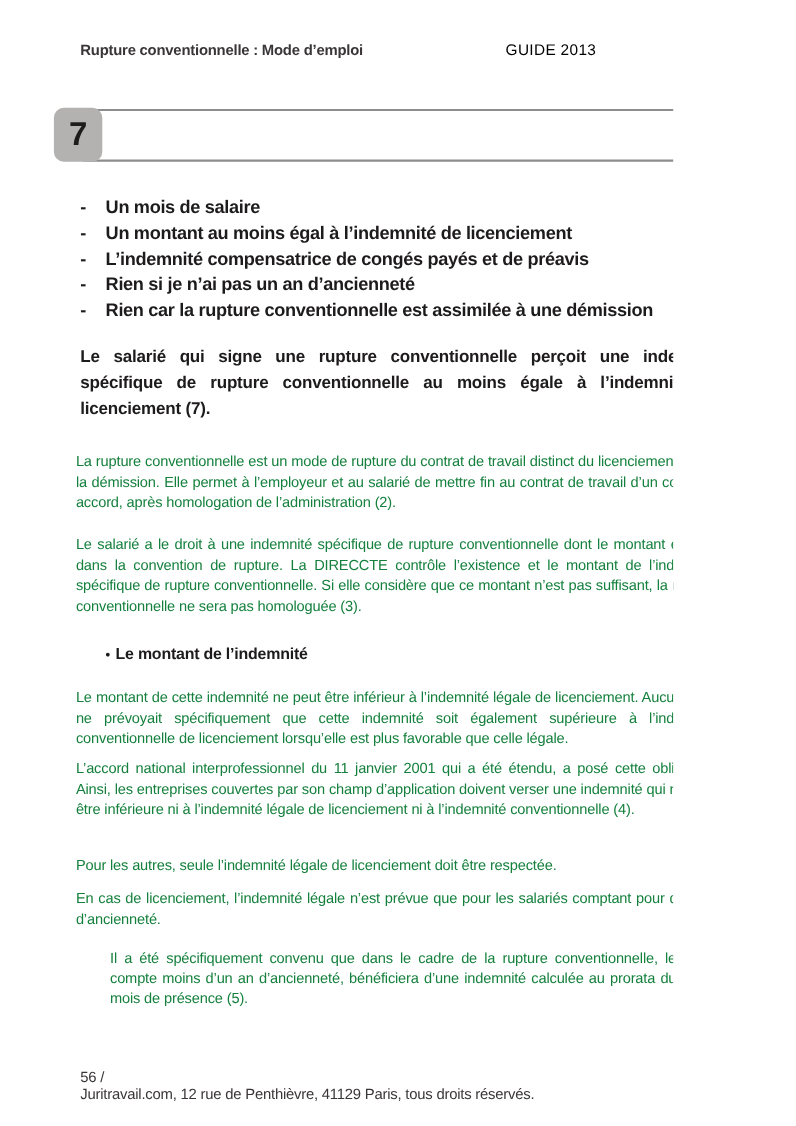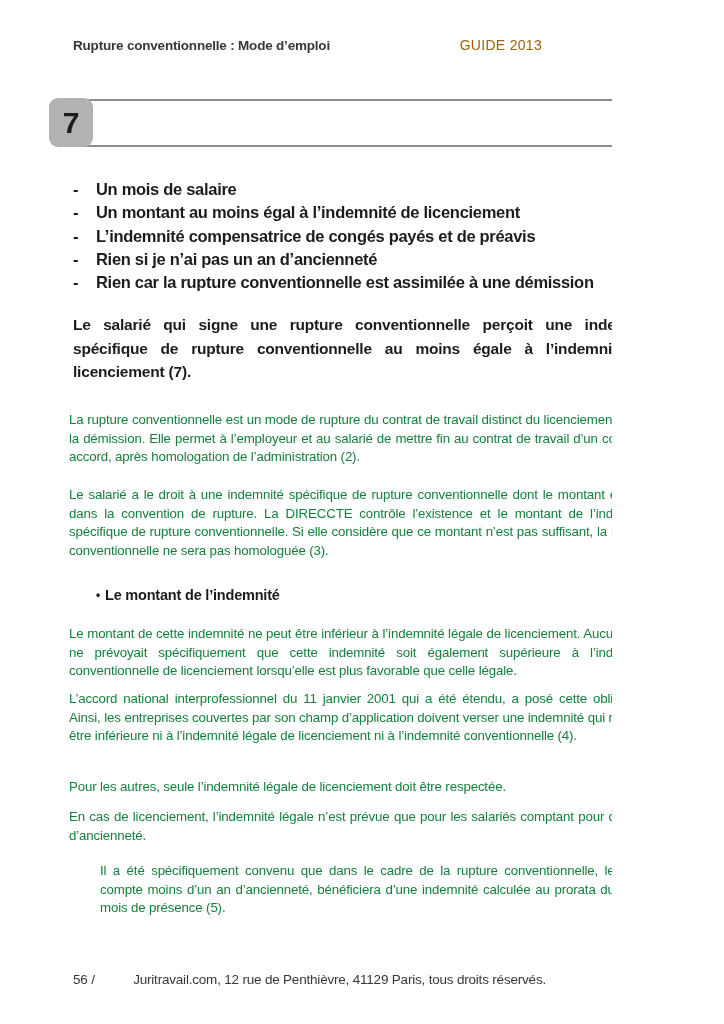--- a/index.html
+++ b/index.html
@@ -23,21 +23,21 @@
   }
   .header-title {
     font-weight: bold;
     font-size: 13.5px;
     letter-spacing: -0.2px;
     color: #3a3637;
   }
   .header-edition {
     font-size: 14px;
     letter-spacing: 0.3px;
-    color: #a16207;
+    color: #000000;
   }
 
   
   .qbox { position: absolute; top: 98px; left: 49px; width: 601px; height: 49px; }
   .qbox-rect {
     position: absolute;
     left: 13px; top: 1px; right: 0; bottom: 0;
     border: 2px solid #8d8d8d;
     border-radius: 17px;
     background: #ffffff;
@@ -122,20 +122,21 @@
   
   .footer {
     position: absolute;
     top: 972px; left: 73px; right: 66px;
     display: flex;
     justify-content: space-between;
     align-items: flex-start;
     font-size: 13.5px;
     letter-spacing: -0.2px;
     color: #3a3637;
+    flex-direction: column;
   }
 </style>
 </head>
 <body>
 
 <div class="page">
 
   <div class="header">
     <span class="header-title">Rupture conventionnelle : Mode d’emploi</span>
     <span class="header-edition">GUIDE 2013</span>

